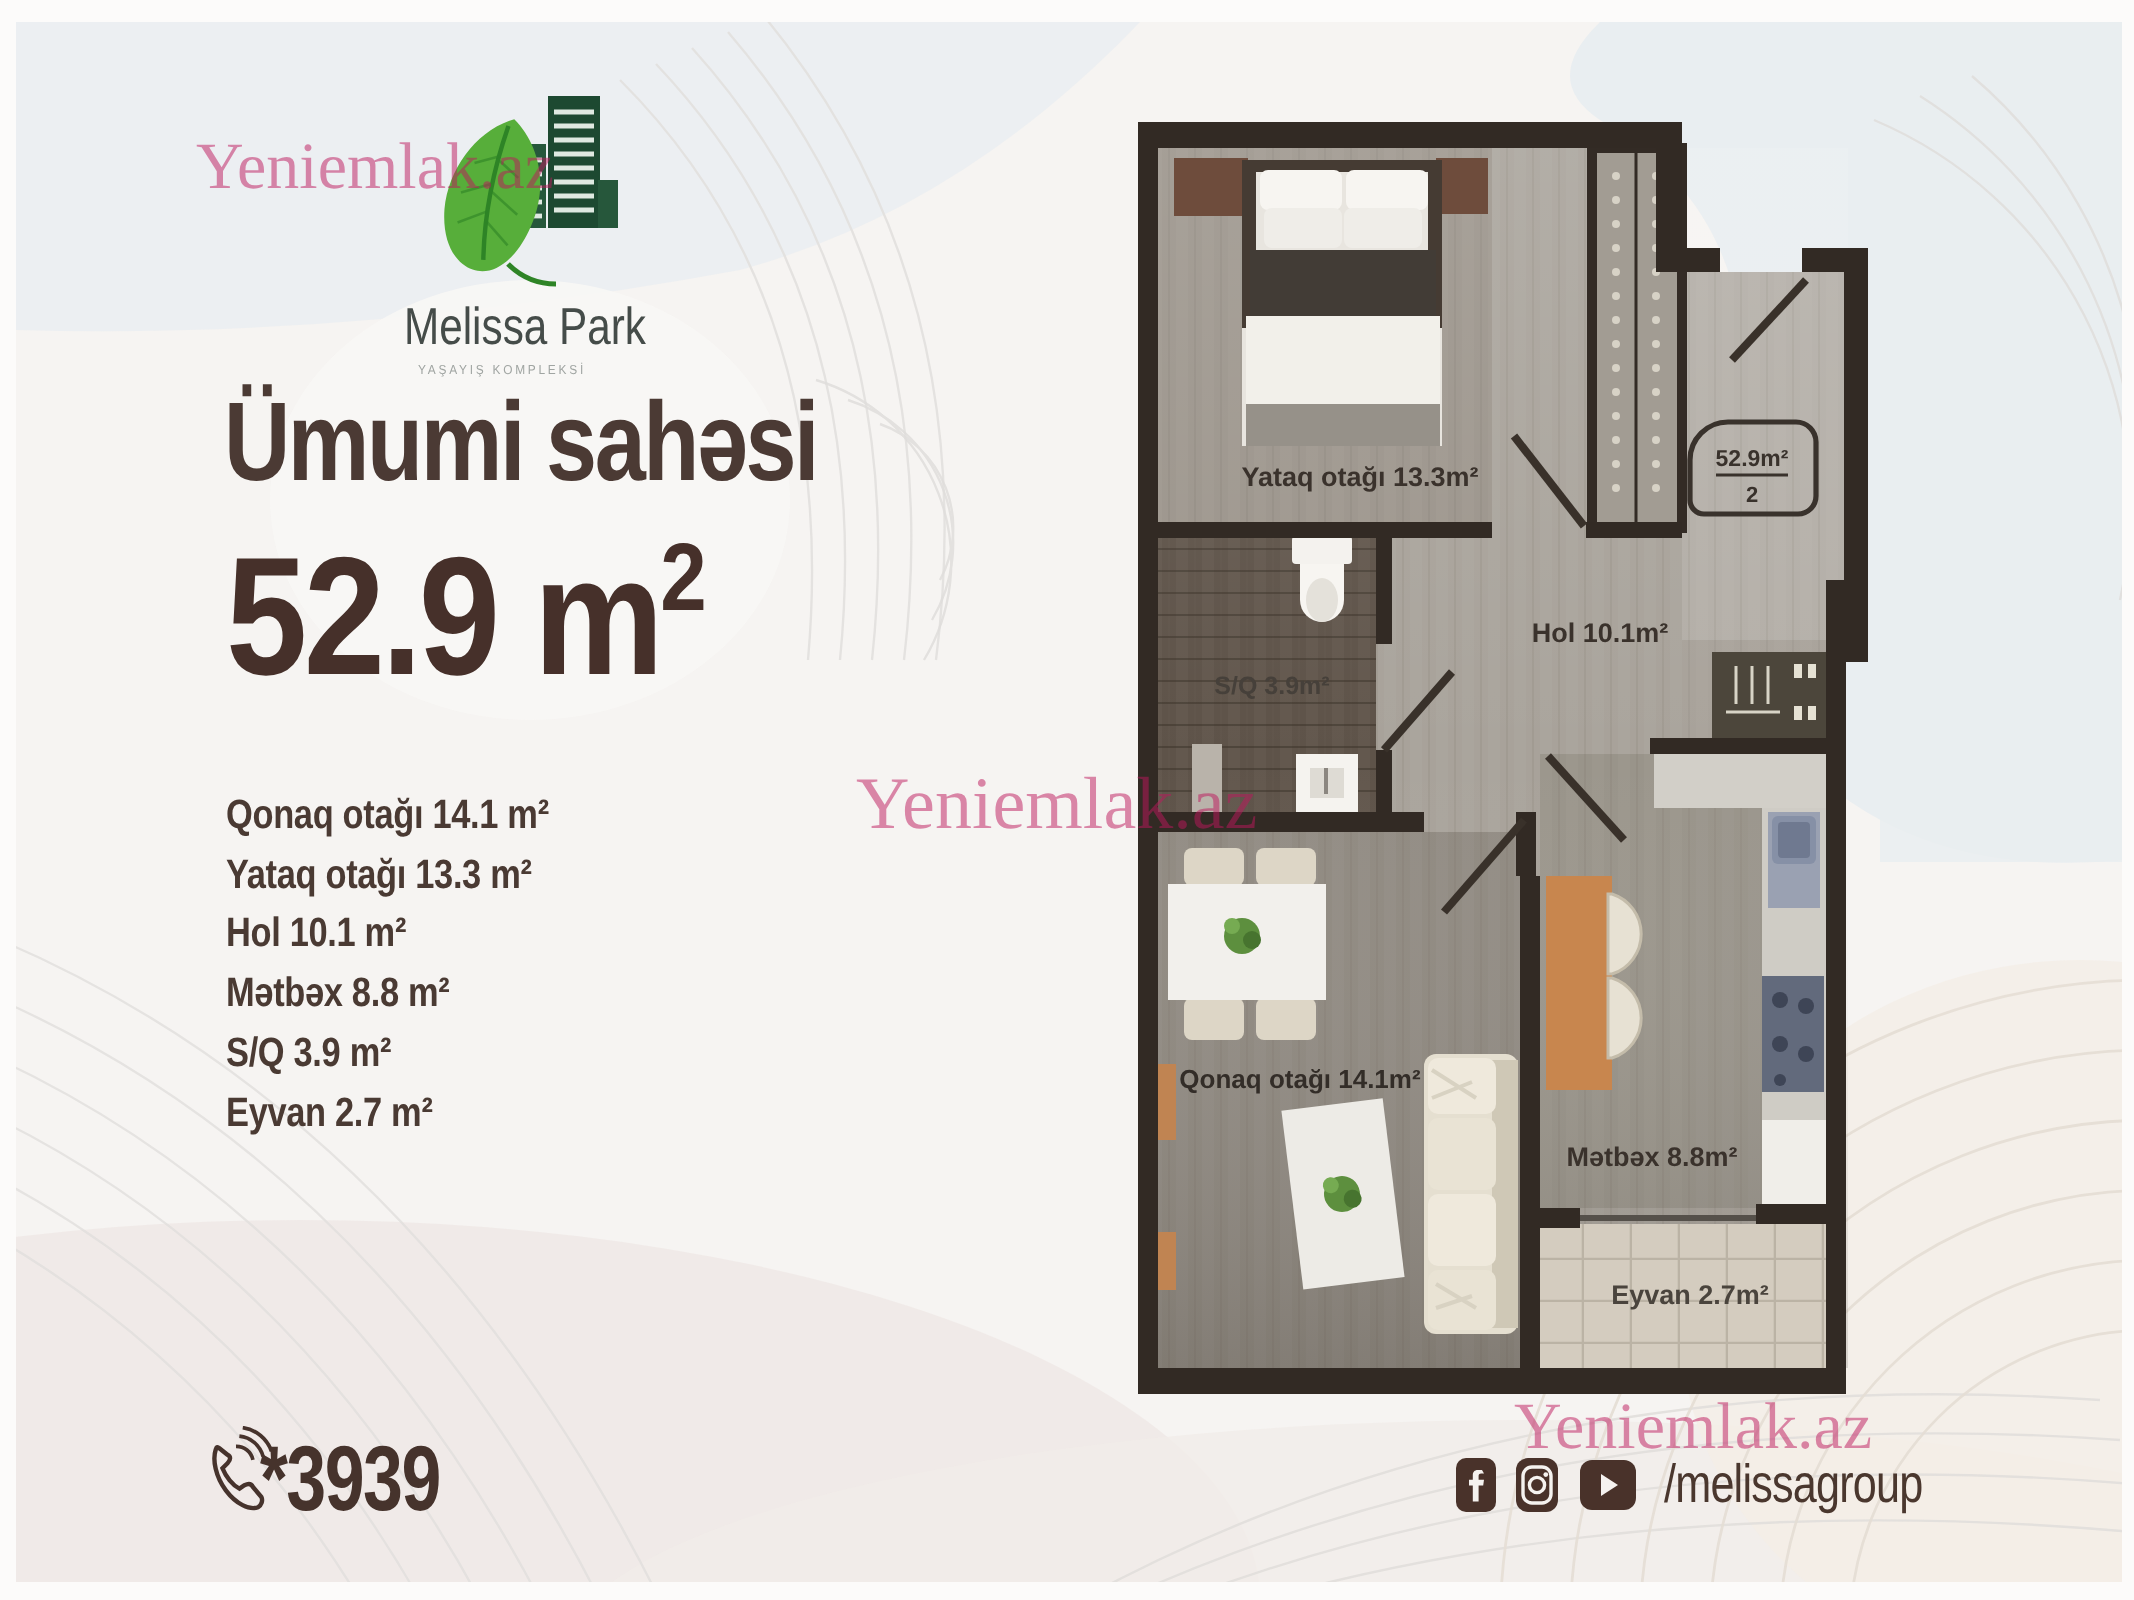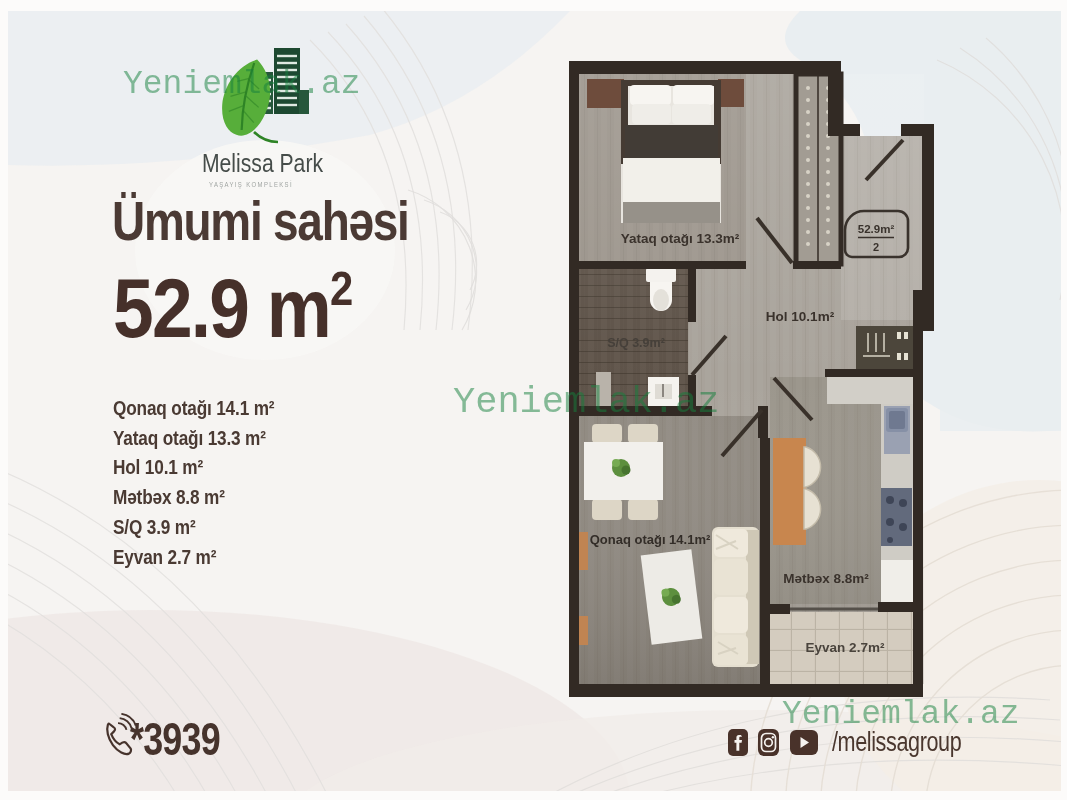--- a/index.html
+++ b/index.html
@@ -1,19 +1,19 @@
 <!DOCTYPE html>
 <html><head>
 <meta charset="utf-8">
 <style>
   html,body{margin:0;padding:0;}
   body{width:1067px;height:800px;overflow:hidden;position:relative;
        background:#f4f2f0;font-family:"Liberation Sans", sans-serif;}
   .abs{position:absolute;}
-  .wm{position:absolute;color:#15803d;opacity:0.50;font-family:Liberation Mono, monospace;white-space:nowrap;z-index:5;margin-left:25px;}
+  .wm{position:absolute;color:#be185d;opacity:0.50;font-family:Liberation Serif, serif;white-space:nowrap;z-index:5;}
 </style>
 </head>
 <body>
 
 <svg class="abs" style="left:0;top:0;z-index:0" width="1067" height="800" viewBox="0 0 1067 800">
   <rect x="0" y="0" width="1067" height="800" fill="#f6f4f2"></rect>
 
   <path d="M8,11 H570 Q480,105 370,135 Q180,170 8,165 Z" fill="#eaeef1" opacity="0.8"></path>
 
   <path d="M800,11 H1061 V430 Q960,440 900,380 Q850,320 870,220 Q885,110 800,60 Q770,40 800,11 Z" fill="#e8edf0" opacity="0.95"></path>

